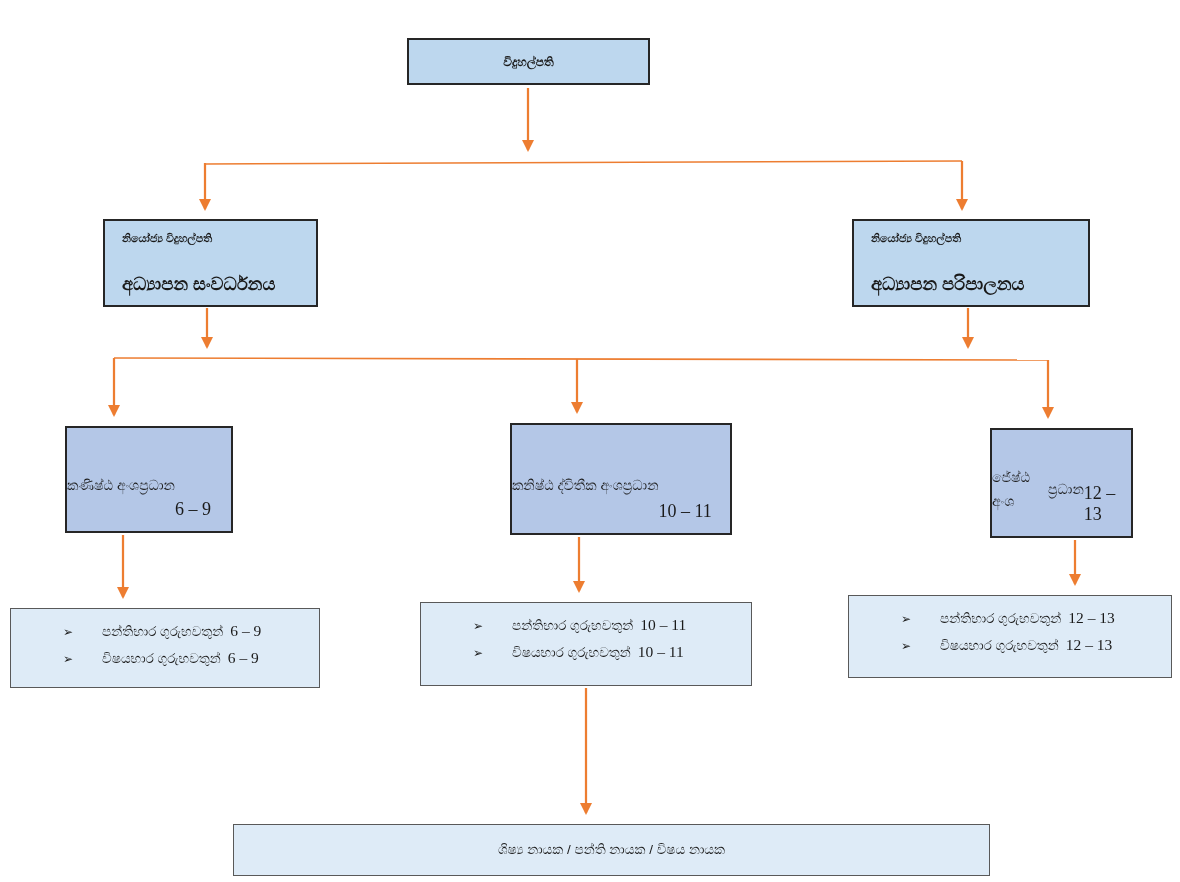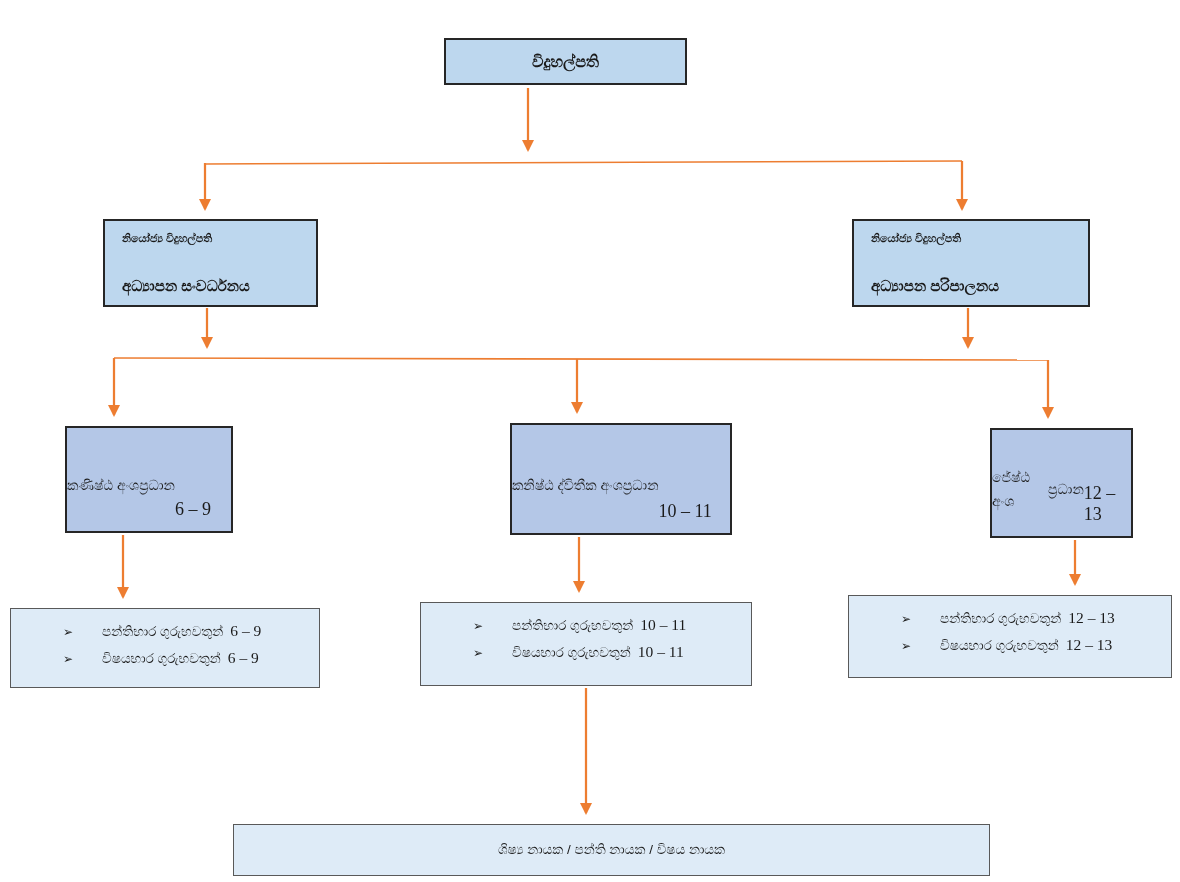--- a/index.html
+++ b/index.html
@@ -13,25 +13,25 @@
   }
   *{box-sizing:border-box;margin:0;padding:0;}
   html,body{background:#ffffff;}
   body{font-family:"Liberation Sans",sans-serif;color:var(--text);}
   .canvas{position:relative;width:1180px;height:882px;background:#ffffff;overflow:hidden;}
   .connectors{position:absolute;left:0;top:0;width:1180px;height:882px;pointer-events:none;}
   .connectors line{stroke:var(--arrow);}
   .connectors .ah{fill:var(--arrow);}
   .box{position:absolute;background:var(--fill-light);border:2px solid var(--border-dark);}
   .box--top{left:407px;top:38px;width:243px;height:47px;display:flex;align-items:center;justify-content:center;
-    font-weight:bold;font-size:16px;margin-left:37px;}
+    font-weight:bold;font-size:12px;}
   .box--deputy{display:flex;flex-direction:column;justify-content:space-between;
     padding:11px 10px 10px 17px;}
   .box--deputy .dep-title{font-weight:bold;font-size:11px;}
-  .box--deputy .dep-sub{font-weight:600;font-size:15px;}
+  .box--deputy .dep-sub{font-weight:600;font-size:18px;}
   .box--deputy-left{left:103px;top:219px;width:215px;height:88px;}
   .box--deputy-right{left:852px;top:219px;width:238px;height:88px;}
   .box--section{background:var(--fill-medium);display:flex;flex-direction:row;align-items:center;
     padding-top:11px;font-size:14px;}
   .box--section .sec-line{line-height:24px;}
   .box--section .sec-range{margin-top:auto;margin-bottom:11px;font-family:"Liberation Serif",serif;font-size:18px;}
   .box--section-left{left:65px;top:426px;width:168px;height:107px;}
   .box--section-mid{left:470px;top:423px;width:222px;height:112px;margin-left:40px;}
   .box--section-right{left:990px;top:428px;width:143px;height:110px;}
   .box--list{background:var(--fill-pale);border:1.5px solid var(--border-gray);padding:9px 6px 6px 52px;}

